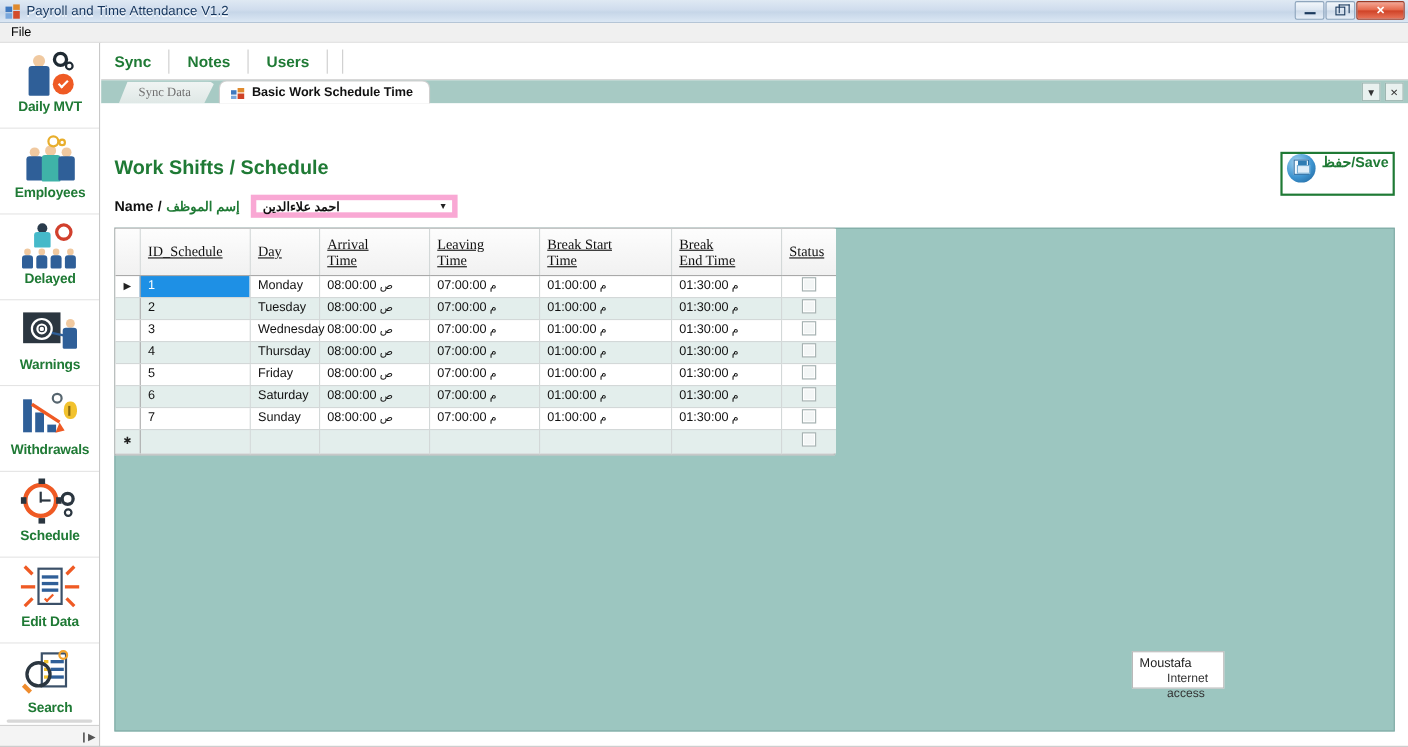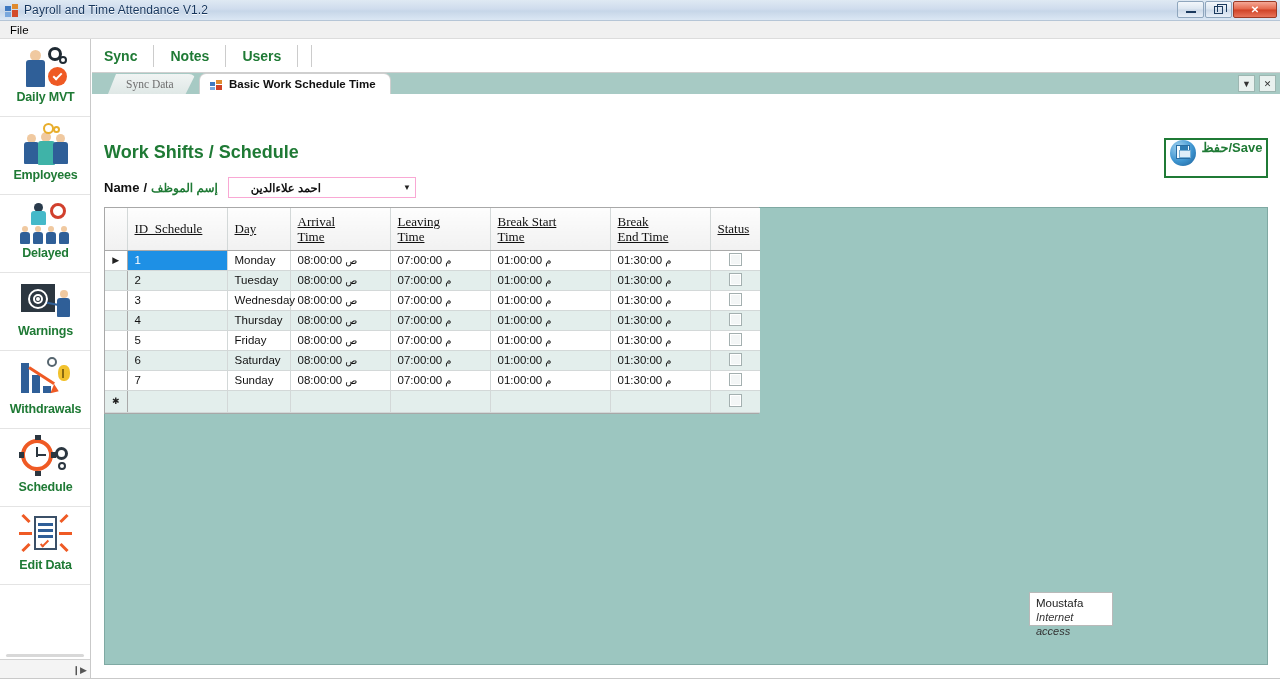--- a/index.html
+++ b/index.html
@@ -153,22 +153,22 @@
     position: absolute; left: 12px; top: 48px;
     font-size: 18px; font-weight: bold; color: #1f7a35;
   }
 
   #namerow { position: absolute; left: 12px; top: 83px; display: flex; align-items: center; }
   #namerow .lbl-en { font-size: 13px; font-weight: bold; color: #111; }
   #namerow .lbl-slash { font-size: 13px; font-weight: bold; color: #111; margin: 0 4px; }
   #namerow .lbl-ar { font-size: 12px; font-weight: bold; color: #1f7a35; direction: rtl; }
   #name-combo {
     margin-left: 10px; width: 188px; height: 21px; background: #fff;
-    border: 1px solid #f9a8d4; display: flex; align-items: center;
-    justify-content: space-between; padding: 0 4px 0 22px;
+    border: 5px solid #f9a8d4; display: flex; align-items: center;
+    justify-content: space-between; padding: 0 4px 0 6px;
   }
   #name-combo .val {
     font-size: 11.5px; font-weight: bold; color: #111; direction: rtl;
     white-space: nowrap; overflow: hidden;
   }
   #name-combo .caret { font-size: 8px; color: #222; }
 
   #save-button {
     position: absolute; right: 12px; top: 44px;
     width: 104px; height: 40px; border: 2px solid #1f7a35; background: #ffffff;
@@ -249,21 +249,21 @@
   }
   #grid { z-index: 2; }
 
   
   #tooltip {
     position: absolute; left: 1029px; top: 592px; width: 84px; height: 34px;
     background: #ffffff; border: 1px solid #b9b9b9;
     padding: 3px 6px; z-index: 9;
   }
   #tooltip .tt-title { font-size: 11.5px; color: #222; line-height: 14px; }
-  #tooltip .tt-sub { font-size: 11px; color: #333; font-style: italic; line-height: 14px; }
+  #tooltip .tt-sub { font-size: 11px; color: #333; line-height: 14px; margin-left: 25px; }
 
   
   #bottom-edge {
     position: absolute; left: 0; bottom: 0; width: 1280px; height: 1px; background: #c9c9c9;
   }
 </style>
 </head>
 <body>
 
 <div id="titlebar">
@@ -388,20 +388,35 @@
       <span style="position:absolute;left:2px;top:4px;width:10px;height:3px;background:#ef5a24;transform:rotate(45deg);"></span>
       <span style="position:absolute;left:40px;top:4px;width:10px;height:3px;background:#ef5a24;transform:rotate(-45deg);"></span>
       <span style="position:absolute;left:2px;top:33px;width:10px;height:3px;background:#ef5a24;transform:rotate(-45deg);"></span>
       <span style="position:absolute;left:40px;top:33px;width:10px;height:3px;background:#ef5a24;transform:rotate(45deg);"></span>
       <span style="position:absolute;left:0px;top:19px;width:13px;height:3px;background:#ef5a24;"></span>
       <span style="position:absolute;left:40px;top:19px;width:13px;height:3px;background:#ef5a24;"></span>
     </div>
     <div class="sb-label">Edit Data</div>
   </div>
 
+  <div class="sb-item">
+    <div class="sb-icon">
+      <span style="position:absolute;left:18px;top:2px;width:24px;height:32px;background:#fff;border:2px solid #3b5068;"></span>
+      <span style="position:absolute;left:27px;top:9px;width:12px;height:3px;background:#2f5f98;"></span>
+      <span style="position:absolute;left:27px;top:16px;width:12px;height:3px;background:#2f5f98;"></span>
+      <span style="position:absolute;left:27px;top:23px;width:12px;height:3px;background:#2f5f98;"></span>
+      <span style="position:absolute;left:21px;top:9px;width:4px;height:3px;background:#f2c22e;"></span>
+      <span style="position:absolute;left:21px;top:16px;width:4px;height:3px;background:#f2c22e;"></span>
+      <span style="position:absolute;left:21px;top:23px;width:4px;height:3px;background:#f2c22e;"></span>
+      <span class="dot-circle" style="left:4px;top:10px;width:24px;height:24px;border:3px solid #2b3640;background:transparent;"></span>
+      <span style="position:absolute;left:1px;top:33px;width:9px;height:4px;background:#ef8c2e;transform:rotate(45deg);"></span>
+      <span class="gear small" style="left:34px;top:0px;width:9px;height:9px;border-color:#f2a32c;"></span>
+    </div>
+    <div class="sb-label">Search</div>
+  </div>
 
   <div id="sb-scroll"></div>
   <div id="sb-expand">
     <span class="arrow">❙▶</span>
   </div>
 </div>
 
 <div id="work">
 
   <div id="topnav">

